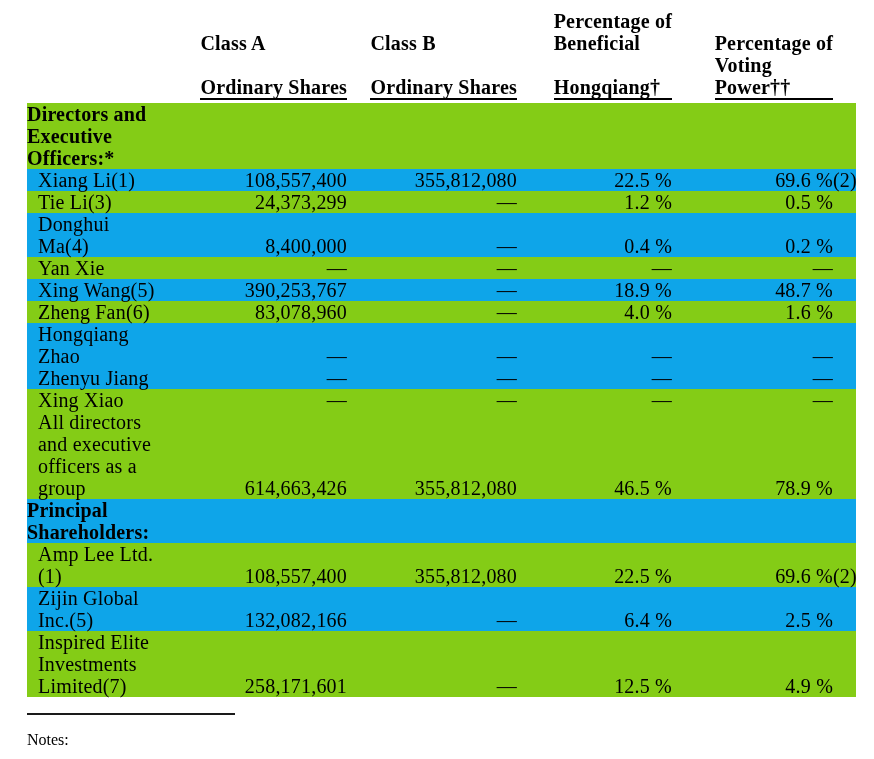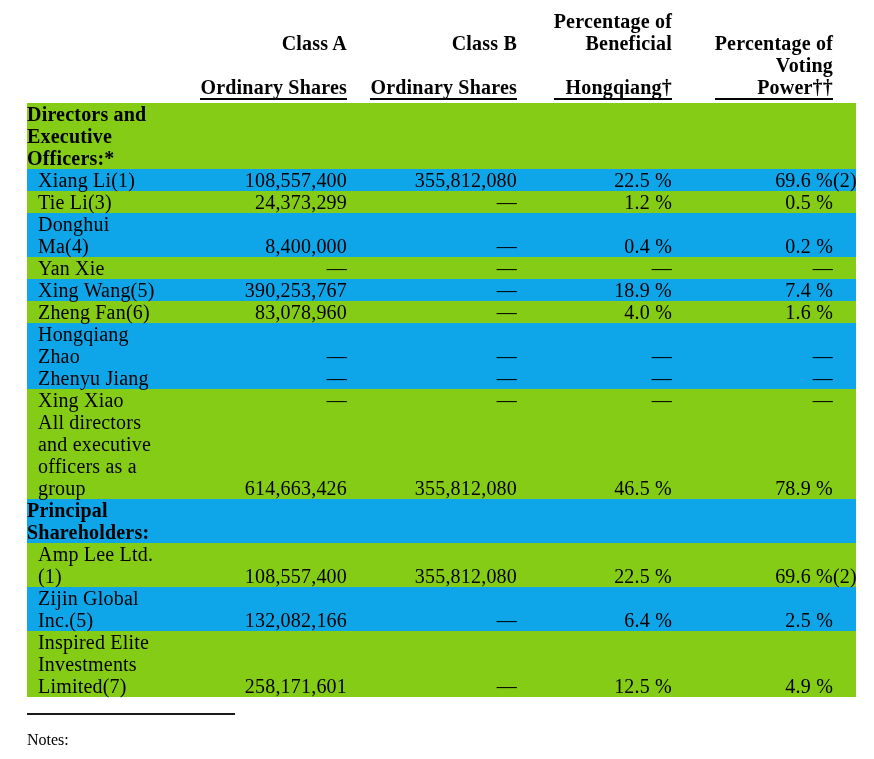--- a/index.html
+++ b/index.html
@@ -26,21 +26,21 @@
   col.c-own{width:155px;}
   col.c-vote{width:184px;}
   td{padding:0;vertical-align:bottom;}
   
   tr.hdr td{
     text-align:right;
     vertical-align:bottom;
     font-weight:bold;
     padding-bottom:3px;
   }
-  tr.hdr .stack{display:inline-block;text-align:right;}
+  tr.hdr .stack{display:inline-block;text-align:left;}
   tr.hdr .stack div{white-space:nowrap;}
   tr.hdr .sp{height:22px;}
   tr.hdr .u{border-bottom:2px solid #000;}
   td.h-vote{padding-right:23px;}
   
   tr.blue td{background:#84cc16;}
   tr.white td{background:#0ea5e9;}
   td.name .nm{
     display:block;
     white-space:pre-line;
@@ -169,21 +169,21 @@
       <td class="num vote"><span class="v">—</span><span class="sfx"></span></td>
     </tr>
 
     <tr class="data white">
       <td class="name">
             <span class="nm">Xing Wang(5)</span>
           </td>
       <td class="num">390,253,767</td>
       <td class="num">—</td>
       <td class="num">18.9 %</td>
-      <td class="num vote"><span class="v">7.4 %</span><span class="sfx"></span></td>
+      <td class="num vote"><span class="v">48.7 %</span><span class="sfx"></span></td>
     </tr>
 
     <tr class="data blue">
       <td class="name">
             <span class="nm">Zheng Fan(6)</span>
           </td>
       <td class="num">83,078,960</td>
       <td class="num">—</td>
       <td class="num">4.0 %</td>
       <td class="num vote"><span class="v">1.6 %</span><span class="sfx"></span></td>

